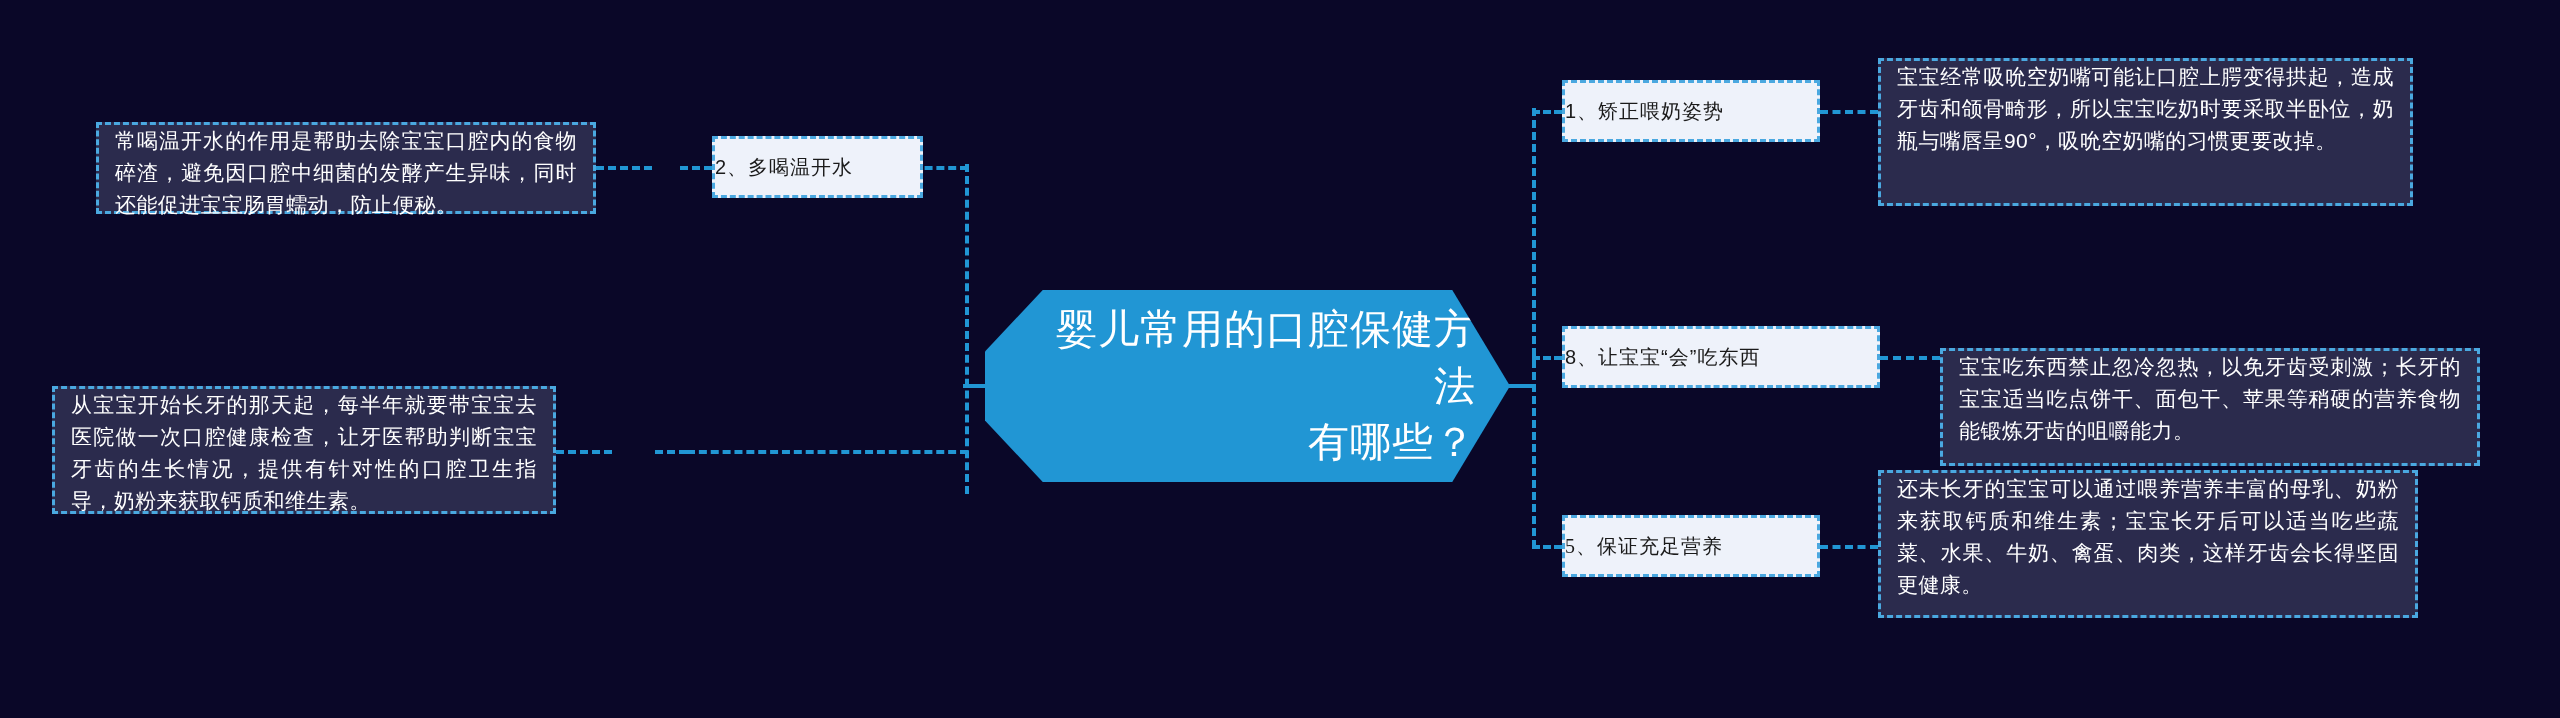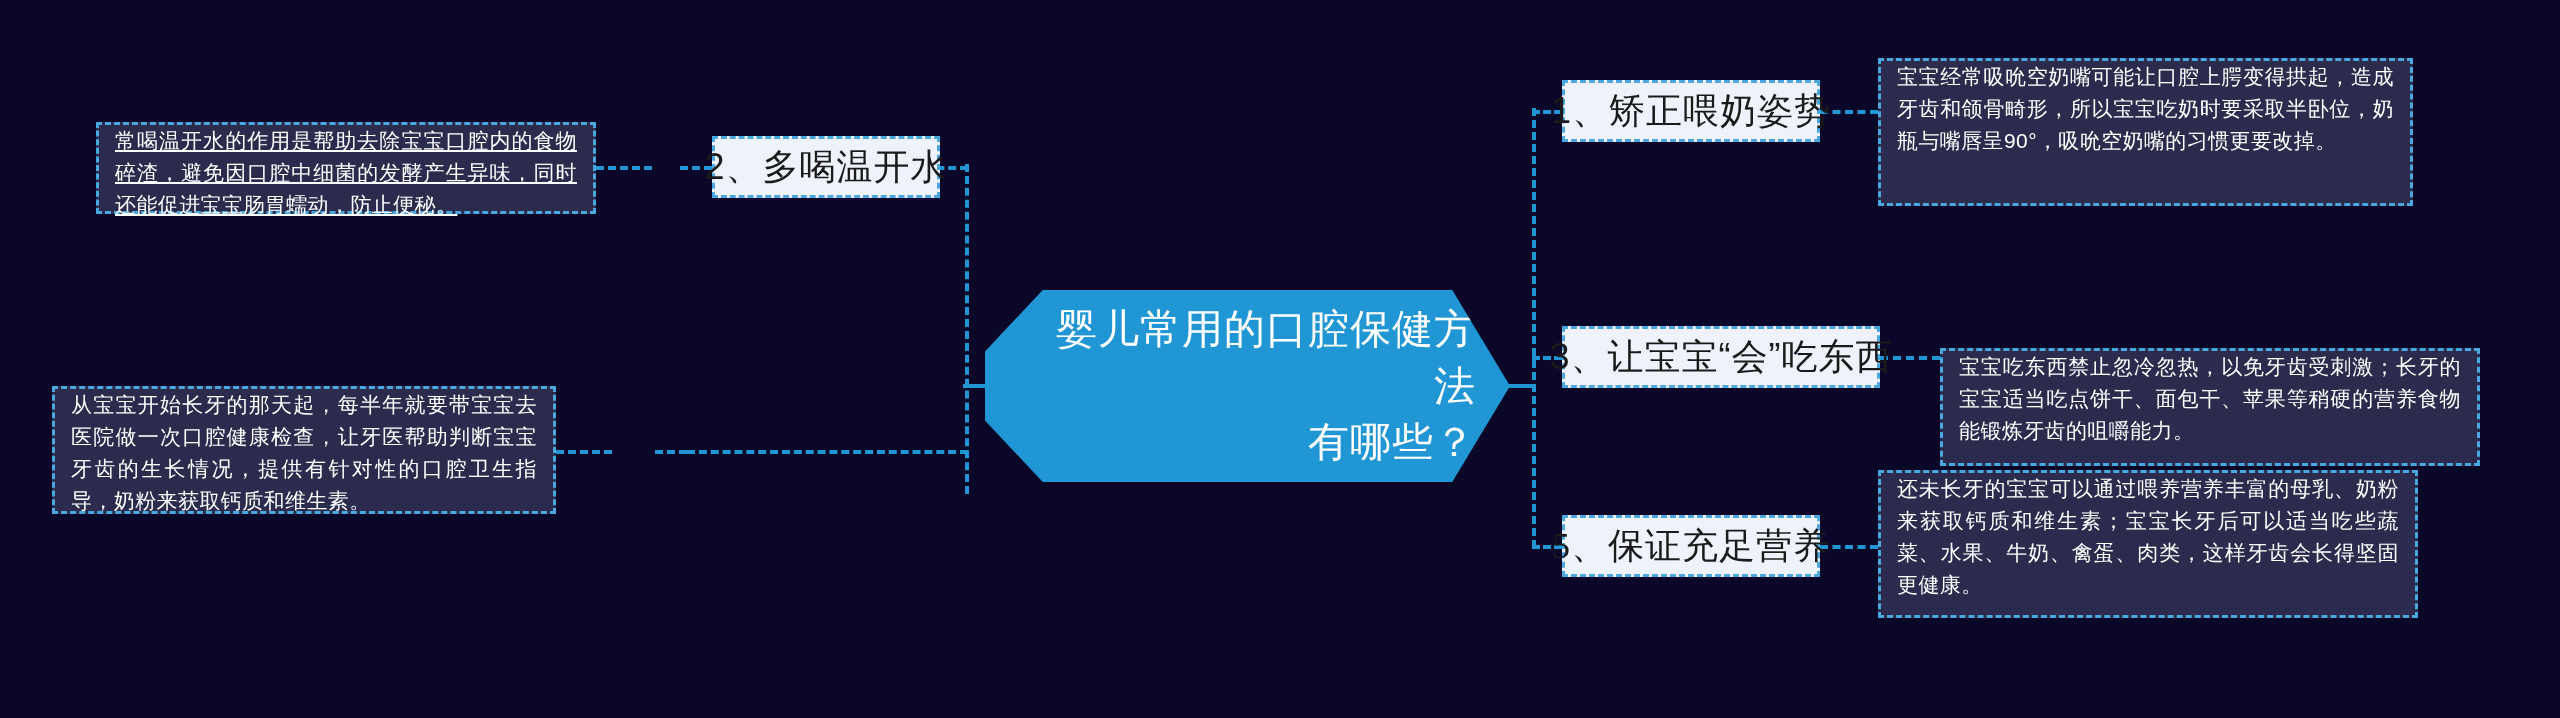--- a/index.html
+++ b/index.html
@@ -69,22 +69,21 @@
   }
 
   
   .branch {
     position: absolute;
     background: #eef2fa;
     border: 3px dashed #4aa8e0;
     color: #1a1a1a;
     display: flex;
     align-items: center;
-    justify-content: center;
-    font-size: 36px;
+    font-size: 20px;
     letter-spacing: 1px;
     box-sizing: border-box;
     white-space: nowrap;
   }
 
   
   .detail {
     position: absolute;
     background: #2b2b4d;
     border: 3px dashed #4aa8e0;
@@ -140,37 +139,37 @@
   </div>
 
   <div class="branch" style="left:1562px; top:80px; width:258px; height:62px;">
     <span>1、矫正喂奶姿势</span>
   </div>
   <div class="detail" style="left:1878px; top:58px; width:535px; height:148px;">
     <span>宝宝经常吸吮空奶嘴可能让口腔上腭变得拱起，造成牙齿和颌骨畸形，所以宝宝吃奶时要采取半卧位，奶瓶与嘴唇呈90°，吸吮空奶嘴的习惯更要改掉。</span>
   </div>
 
   <div class="branch" style="left:1562px; top:326px; width:318px; height:62px;">
-    <span>3、让宝宝“会”吃东西</span>
+    <span>8、让宝宝“会”吃东西</span>
   </div>
   <div class="detail" style="left:1940px; top:304px; width:540px; height:118px;margin-top:44px;">
     <span>宝宝吃东西禁止忽冷忽热，以免牙齿受刺激；长牙的宝宝适当吃点饼干、面包干、苹果等稍硬的营养食物能锻炼牙齿的咀嚼能力。</span>
   </div>
 
   <div class="branch" style="left:1562px; top:515px; width:258px; height:62px;font-family:Liberation Serif, serif;">
     <span>5、保证充足营养</span>
   </div>
   <div class="detail" style="left:1878px; top:470px; width:540px; height:148px;">
     <span>还未长牙的宝宝可以通过喂养营养丰富的母乳、奶粉来获取钙质和维生素；宝宝长牙后可以适当吃些蔬菜、水果、牛奶、禽蛋、肉类，这样牙齿会长得坚固更健康。</span>
   </div>
 
-  <div class="branch" style="left:712px; top:136px; width:228px; height:62px;">
+  <div class="branch" style="left:712px; top:136px; width:211px; height:62px;">
     <span>2、多喝温开水</span>
   </div>
-  <div class="detail" style="left:96px; top:122px; width:500px; height:92px;text-decoration:underline;">
+  <div class="detail" style="left:96px; top:122px; width:500px; height:92px;">
     <span>常喝温开水的作用是帮助去除宝宝口腔内的食物碎渣，避免因口腔中细菌的发酵产生异味，同时还能促进宝宝肠胃蠕动，防止便秘。</span>
   </div>
 
   <div class="detail" style="left:52px; top:386px; width:504px; height:128px;">
     <span>从宝宝开始长牙的那天起，每半年就要带宝宝去医院做一次口腔健康检查，让牙医帮助判断宝宝牙齿的生长情况，提供有针对性的口腔卫生指导，奶粉来获取钙质和维生素。</span>
   </div>
 
 </div>
 
 </body></html>

